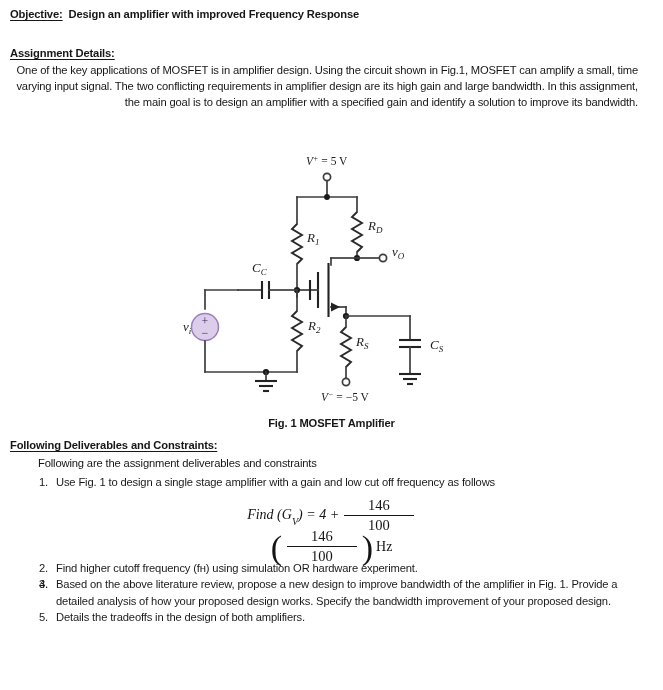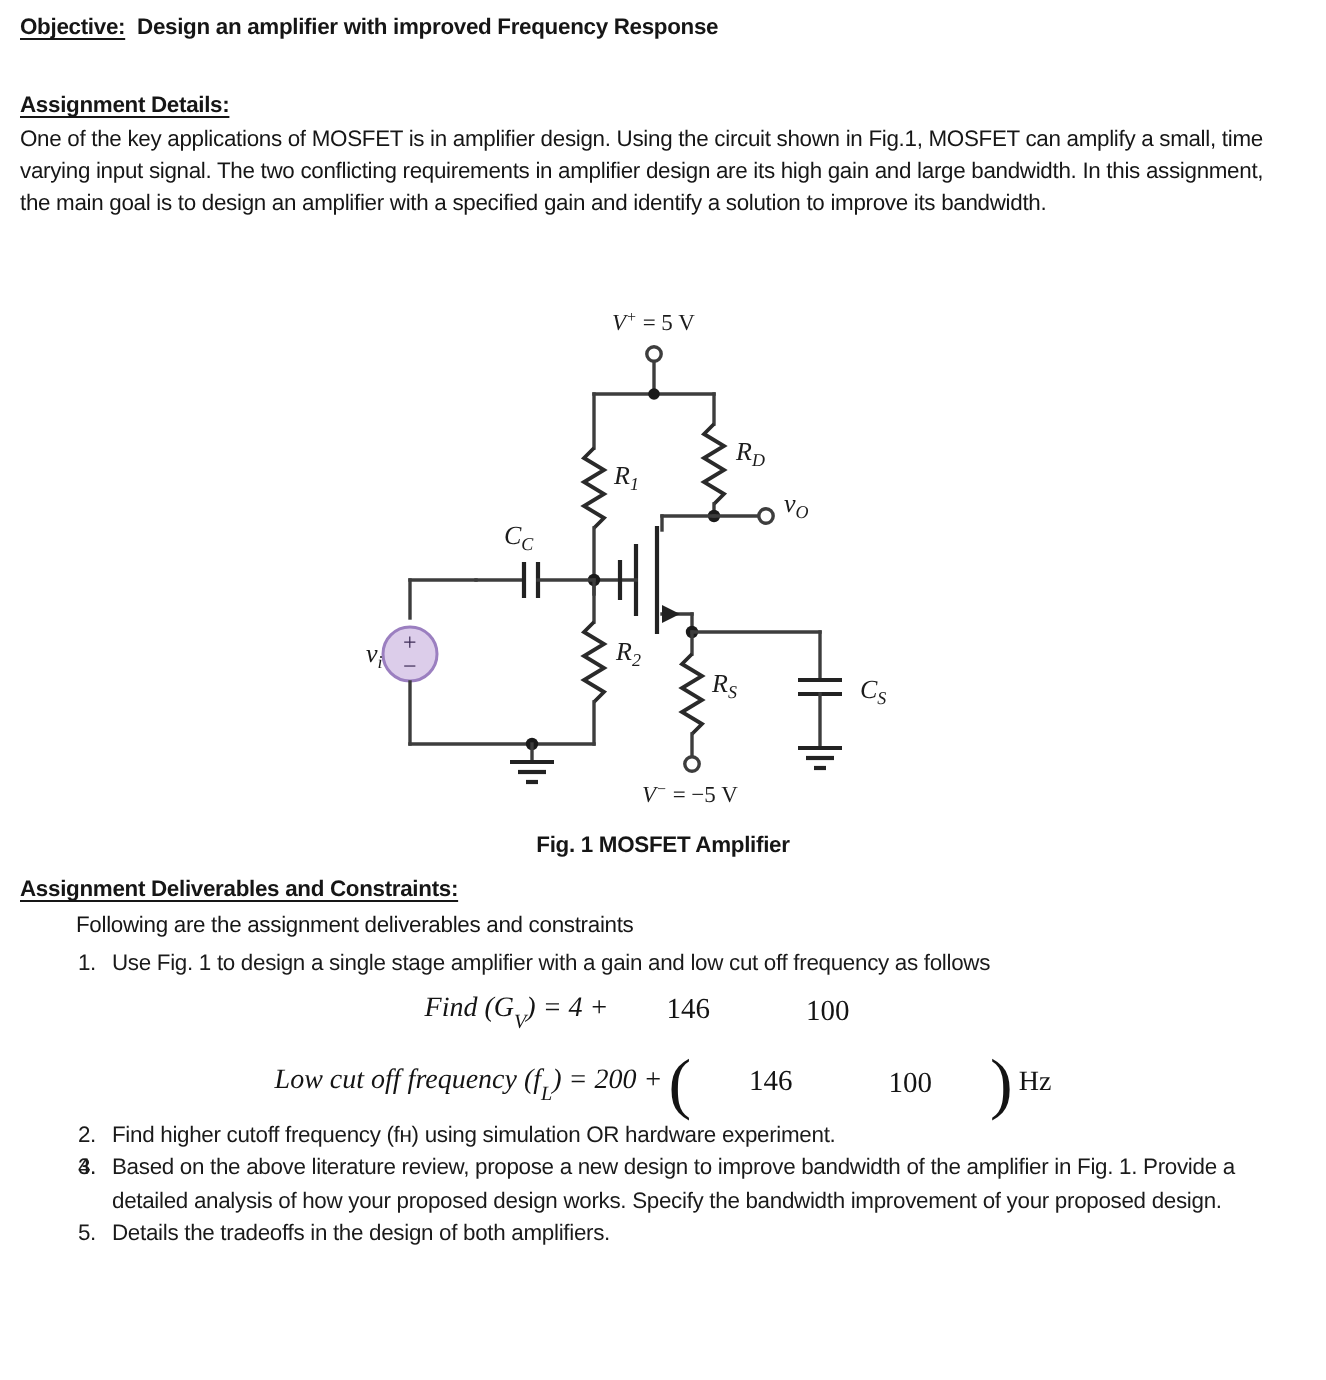--- a/index.html
+++ b/index.html
@@ -34,21 +34,21 @@
   .uline { text-decoration: underline; text-underline-offset: 2px; }
 
   #objective-line {
     left: 10px; top: 6px; width: 640px;
   }
   #assignment-details-heading {
     left: 10px; top: 45px;
   }
   #assignment-details-body {
     left: 10px; top: 62px; width: 628px;
-    text-align: left;
+    text-align: right;
   }
   #fig-caption {
     left: 0px; top: 415px; width: 663px;
     text-align: center;
     font-weight: bold;
   }
   #deliverables-heading {
     left: 10px; top: 437px;
   }
   #deliverables-intro {
@@ -96,21 +96,21 @@
   #eq-fl    { top: 528px; }
 
   .eq-row {
     display: inline-flex;
     align-items: center;
     justify-content: center;
     gap: 3px;
   }
   .frac {
     display: inline-flex;
-    flex-direction: row;
+    flex-direction: column;
     align-items: center;
     justify-content: center;
     font-style: normal;
     vertical-align: middle;
     margin: 0 2px;
   }
   .frac .numer {
     padding: 0 24px 1px 24px;
     font-size: 14.5px;
   }
@@ -296,21 +296,21 @@
       <g>
         <line class="c" x1="219" y1="224" x2="241" y2="224" stroke-width="2.4"></line>
         <line class="c" x1="223" y1="229" x2="237" y2="229" stroke-width="2.2"></line>
         <line class="c" x1="227" y1="234" x2="233" y2="234" stroke-width="2"></line>
       </g>
     </svg>
   </div>
 
   <div class="txt" id="fig-caption">Fig. 1 MOSFET Amplifier</div>
 
-  <div class="txt bold uline" id="deliverables-heading">Assignment Deliverables and Constraints:</div>
+  <div class="txt bold uline" id="deliverables-heading">Following Deliverables and Constraints:</div>
   <div class="txt" id="deliverables-intro">Following are the assignment deliverables and constraints</div>
 
   <ul class="olist" id="list-first">
     <li>
       <span class="num">1.</span>
       <span>Use Fig. 1 to design a single stage amplifier with a gain and low cut off frequency as follows</span>
     </li>
   </ul>
 
   <div class="eqwrap" id="eq-gain">
@@ -319,21 +319,20 @@
       <span class="frac">
         <span class="numer">146</span>
         <span class="rule"></span>
         <span class="denom">100</span>
       </span>
     </span>
   </div>
 
   <div class="eqwrap" id="eq-fl">
     <span class="eq-row">
-      <span><span>Low cut off frequency (f</span><span class="sub">L</span><span>) = 200 +</span></span>
       <span class="paren">(</span>
       <span class="frac">
         <span class="numer">146</span>
         <span class="rule"></span>
         <span class="denom">100</span>
       </span>
       <span class="paren">)</span>
       <span class="upr">Hz</span>
     </span>
   </div>

